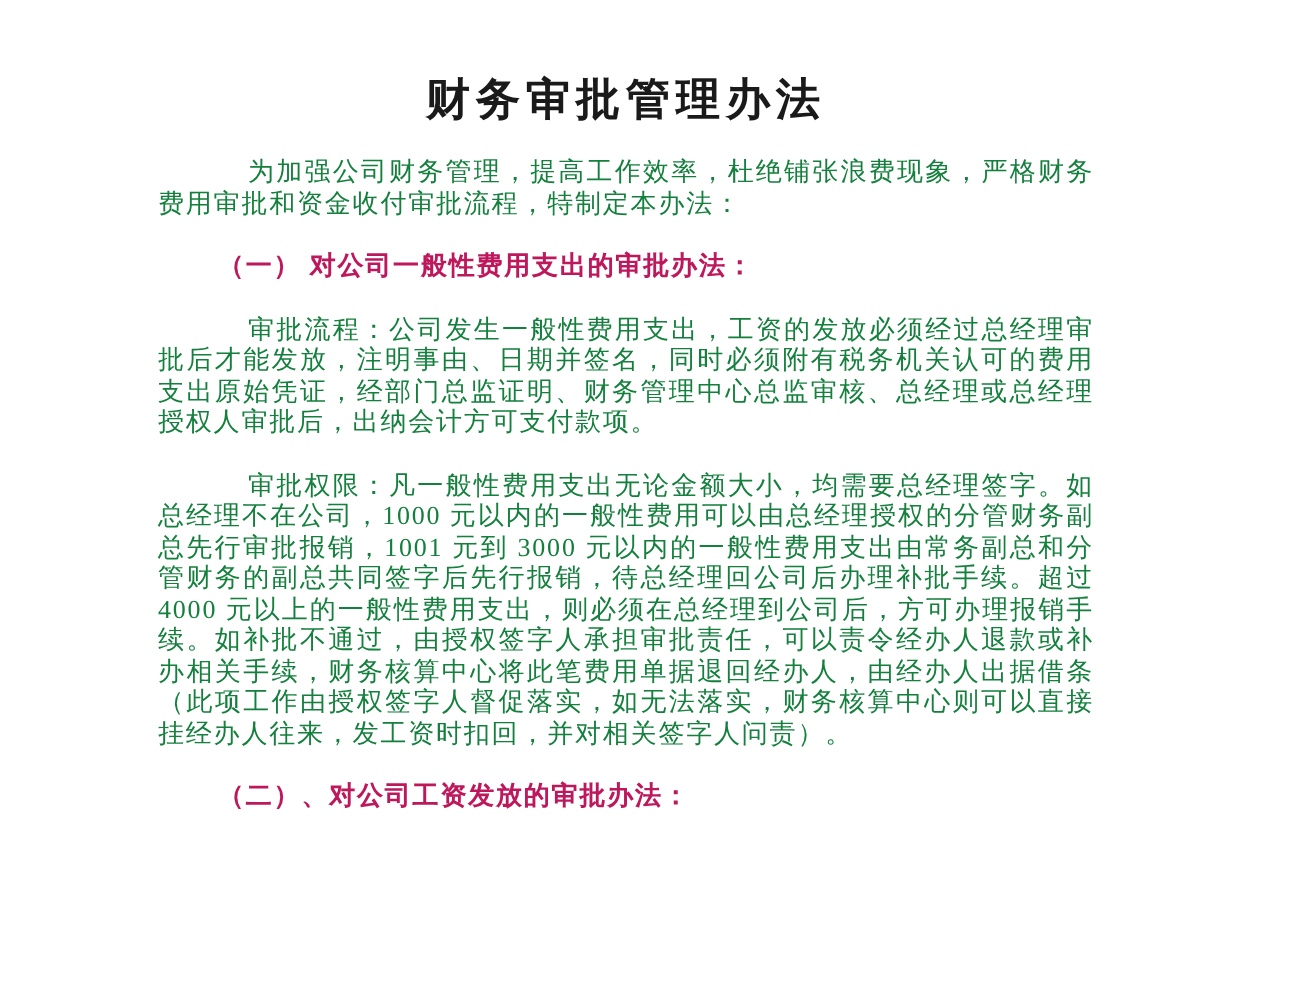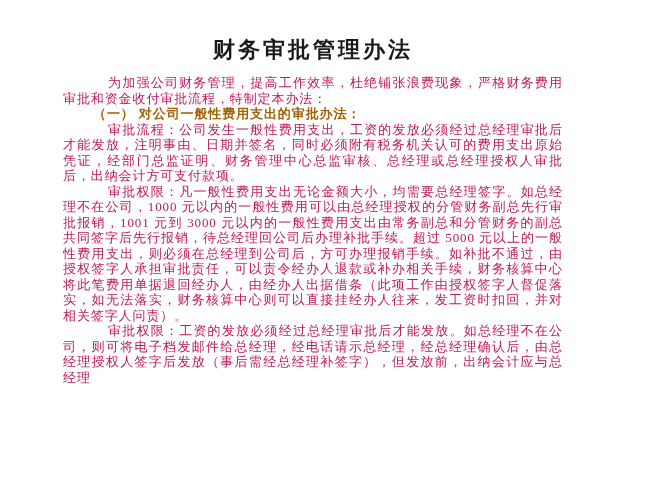--- a/index.html
+++ b/index.html
@@ -30,56 +30,56 @@
     margin: 0 0 13px 0;
     font-size: 22px;
     line-height: 24px;
     font-weight: bold;
     text-align: center;
     letter-spacing: 3px;
     color: #1a1a1a;
     white-space: nowrap;
   }
   .para {
-    margin: 0;
+    margin: 16px;
     font-size: 13px;
     line-height: 15.5px;
     letter-spacing: 0.9px;
     text-align: justify;
     text-indent: 45px;
-    color: #be185d;
+    color: #15803d;
   }
   .heading {
-    margin: 0;
+    margin: 16px;
     font-size: 13px;
     line-height: 15.5px;
     letter-spacing: 0.9px;
     font-weight: bold;
     text-indent: 30px;
-    color: #a16207;
+    color: #be185d;
     white-space: nowrap;
   }
   .label {
     font-weight: normal;
   }
 </style>
 </head>
 <body>
 
 <div class="page">
   <div class="content">
 
     <h1 class="doc-title">财务审批管理办法</h1>
 
     <p class="para">为加强公司财务管理，提高工作效率，杜绝铺张浪费现象，严格财务费用审批和资金收付审批流程，特制定本办法：</p>
 
     <h2 class="heading">（一） 对公司一般性费用支出的审批办法：</h2>
 
     <p class="para"><span class="label">审批流程：</span><span>公司发生一般性费用支出，工资的发放必须经过总经理审批后才能发放，注明事由、日期并签名，同时必须附有税务机关认可的费用支出原始凭证，经部门总监证明、财务管理中心总监审核、总经理或总经理授权人审批后，出纳会计方可支付款项。</span></p>
 
-    <p class="para"><span class="label">审批权限：</span><span>凡一般性费用支出无论金额大小，均需要总经理签字。如总经理不在公司，1000 元以内的一般性费用可以由总经理授权的分管财务副总先行审批报销，1001 元到 3000 元以内的一般性费用支出由常务副总和分管财务的副总共同签字后先行报销，待总经理回公司后办理补批手续。超过 5000 元以上的一般性费用支出，则必须在总经理到公司后，方可办理报销手续。如补批不通过，由授权签字人承担审批责任，可以责令经办人退款或补办相关手续，财务核算中心将此笔费用单据退回经办人，由经办人出据借条（此项工作由授权签字人督促落实，如无法落实，财务核算中心则可以直接挂经办人往来，发工资时扣回，并对相关签字人问责）。</span></p>
+    <p class="para"><span class="label">审批权限：</span><span>凡一般性费用支出无论金额大小，均需要总经理签字。如总经理不在公司，1000 元以内的一般性费用可以由总经理授权的分管财务副总先行审批报销，1001 元到 3000 元以内的一般性费用支出由常务副总和分管财务的副总共同签字后先行报销，待总经理回公司后办理补批手续。超过 4000 元以上的一般性费用支出，则必须在总经理到公司后，方可办理报销手续。如补批不通过，由授权签字人承担审批责任，可以责令经办人退款或补办相关手续，财务核算中心将此笔费用单据退回经办人，由经办人出据借条（此项工作由授权签字人督促落实，如无法落实，财务核算中心则可以直接挂经办人往来，发工资时扣回，并对相关签字人问责）。</span></p>
+
+    <h2 class="heading">（二）、对公司工资发放的审批办法：</h2>
 
 
-
-    <p class="para"><span class="label">审批权限：</span><span>工资的发放必须经过总经理审批后才能发放。如总经理不在公司，则可将电子档发邮件给总经理，经电话请示总经理，经总经理确认后，由总经理授权人签字后发放（事后需经总经理补签字），但发放前，出纳会计应与总经理</span></p>
 
   </div>
 </div>
 
 </body></html>

